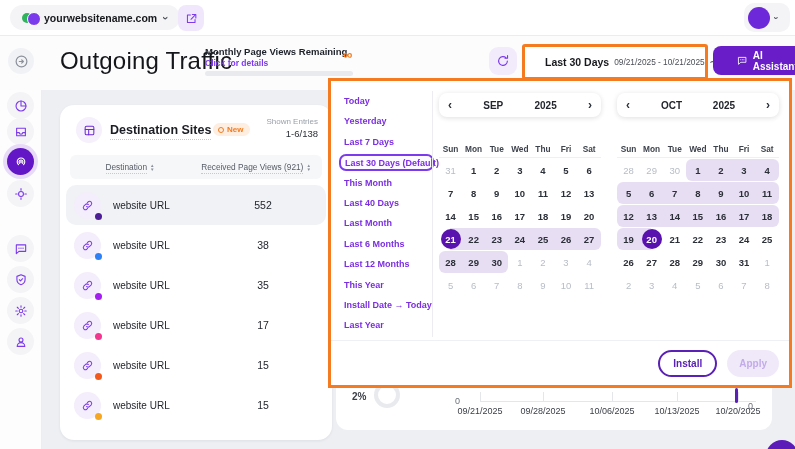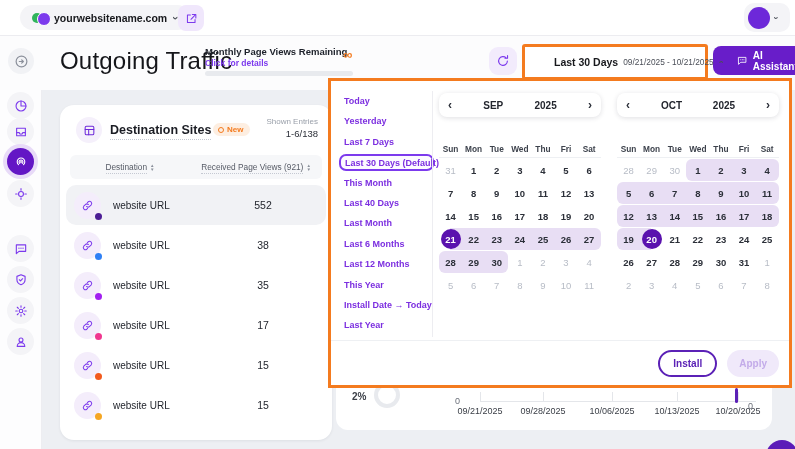--- a/index.html
+++ b/index.html
@@ -1,39 +1,39 @@
 <!DOCTYPE html>
 <html><head>
 <meta charset="utf-8">
 <style>
   html,body{margin:0;padding:0}
   .app{position:relative;width:795px;height:449px;background:#edeff3;font-family:"Liberation Sans",sans-serif;overflow:hidden}
   svg.ic{stroke:currentColor;fill:none;stroke-width:1.9;stroke-linecap:round;stroke-linejoin:round}
   
   .topbar{position:absolute;top:0;left:0;width:795px;height:35px;background:#fff;border-bottom:1px solid #ececf0;z-index:30}
-  .site-pill{position:absolute;left:20px;top:5px;height:25px;border-radius:13px;background:#f4f4f7;display:flex;align-items:center;gap:7px;padding:0 12px}
+  .site-pill{position:absolute;left:10px;top:5px;height:25px;border-radius:13px;background:#f4f4f7;display:flex;align-items:center;gap:7px;padding:0 12px}
   .logo{position:relative;width:15px;height:12px}
   .logo .g{position:absolute;left:0;top:1px;width:10px;height:10px;border-radius:50%;background:#2fb45b}
   .logo .p{position:absolute;left:5px;top:0;width:12px;height:12px;border-radius:50%;background:#7c3aed;border:1px solid #fff}
   .site-name{font-size:10.5px;font-weight:700;color:#17181c}
   .chev{display:inline-block;font-size:11px;color:#4a4e57;transform:rotate(90deg);font-weight:700}
   .chev.up{transform:rotate(-90deg)}
   .ext-btn{position:absolute;left:178px;top:5px;width:26px;height:26px;border-radius:8px;background:#f0e7fc;color:#7c3aed;display:flex;align-items:center;justify-content:center}
   .avatar-pill{position:absolute;left:744px;top:3px;width:46px;height:29px;border-radius:10px;background:#f4f4f7;display:flex;align-items:center;gap:4px;padding:0 4px;box-sizing:border-box}
   .avatar{width:22px;height:22px;border-radius:50%;background:#6d28d9}
   
   .headband{position:absolute;top:35px;left:0;width:795px;height:55px;background:#fcfcfd;z-index:6}
   .collapse-btn{position:absolute;left:8px;top:13px;width:26px;height:26px;border-radius:50%;background:#f1f2f5;color:#8b909b;display:flex;align-items:center;justify-content:center}
   .page-title{position:absolute;left:60px;top:12px;font-size:24px;font-weight:400;color:#15161a;letter-spacing:.2px}
   .mv-label{position:absolute;left:205px;top:11px;font-size:9.5px;font-weight:700;color:#1d212a}
   .mv-link{position:absolute;left:205px;top:23px;font-size:8.5px;font-weight:700;color:#7c3aed;cursor:pointer}
   .mv-bar{position:absolute;left:205px;top:36px;width:148px;height:5px;border-radius:3px;background:#e8eaee}
   .mv-inf{position:absolute;left:343px;top:12px;font-size:13px;font-weight:700;color:#f47b1f}
   .refresh-btn{position:absolute;left:489px;top:12px;width:28px;height:28px;border-radius:9px;background:#f2ebfc;color:#7c3aed;display:flex;align-items:center;justify-content:center}
-  .range-box{position:absolute;left:522px;top:9px;width:186px;height:36px;box-sizing:border-box;border:3px solid #f47b1f;border-radius:3px;background:#fff;display:flex;align-items:center;gap:5px;padding:0 24px;z-index:8}
+  .range-box{position:absolute;left:522px;top:9px;width:186px;height:36px;box-sizing:border-box;border:3px solid #f47b1f;border-radius:3px;background:#fff;display:flex;align-items:center;gap:5px;padding:0 15px;z-index:8}
   .range-label{font-size:10.5px;font-weight:800;color:#17181c;white-space:nowrap}
   .range-dates{font-size:8.3px;color:#4a4e57;white-space:nowrap}
   .ai-btn{position:absolute;left:713px;top:11px;height:29px;border-radius:8px;background:#681dc9;color:#fff;display:flex;align-items:center;gap:5px;padding:0 24px;font-size:10px;font-weight:700}
   
   .siderail{position:absolute;top:35px;left:0;width:41px;height:414px;background:#fdfdfe;border-right:1px solid #ededf1;z-index:5}
   .side-btn{position:absolute;left:7px;width:27px;height:27px;border-radius:50%;background:#f4f4f7;color:#7c3aed;display:flex;align-items:center;justify-content:center}
   .side-btn.sel{background:#6316c5;color:#fff;box-shadow:0 0 0 4px #e8dbf8}
   
   .dest-card{position:absolute;left:60px;top:105px;width:272px;height:335px;background:#fff;border-radius:14px;box-shadow:0 1px 3px rgba(16,24,40,.07);z-index:2}
   .dc-icon{position:absolute;left:16px;top:12px;width:26px;height:26px;border-radius:50%;background:#f5f0fb;color:#6d28d9;display:flex;align-items:center;justify-content:center}

